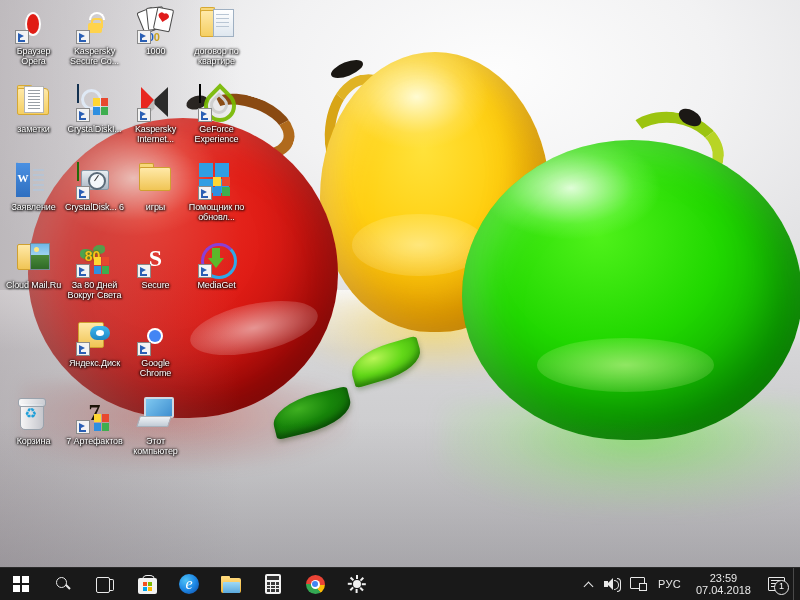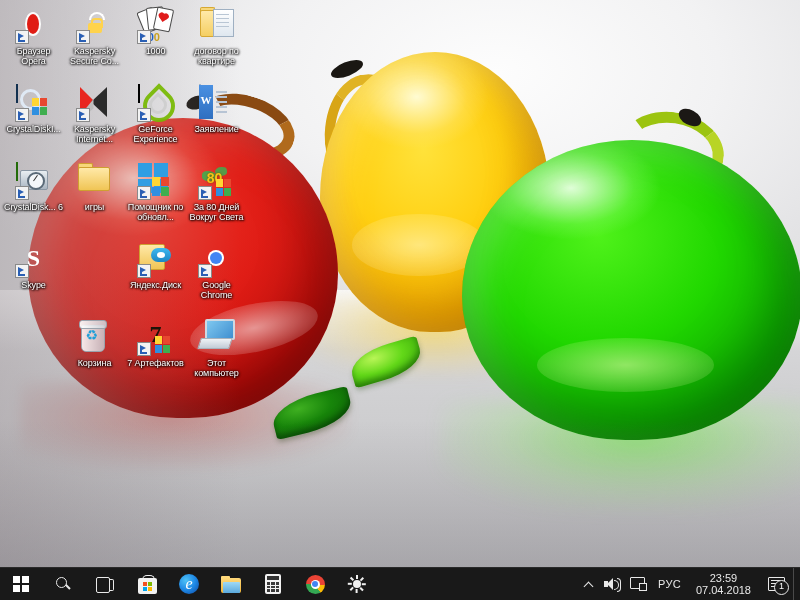--- a/index.html
+++ b/index.html
@@ -666,20 +666,32 @@
       <div class="desk-icon">
         <div class="icon-art"><span class="art-folder-doc"><span class="folder-tab"></span><span class="folder-back"></span><span class="folder-open-flap">
               <span class="flap-line" style="top:4px"></span>
               <span class="flap-line" style="top:8px"></span>
               <span class="flap-line" style="top:12px"></span>
               <span class="flap-line" style="top:16px"></span>
             </span></span></div>
         <div class="icon-label">договор по квартире</div>
       </div>
       <div class="desk-icon">
+        <div class="icon-art"><span class="art-folder-notes"><span class="folder-tab"></span><span class="folder-back"></span><span class="notes-sheet">
+              <span class="notes-line" style="top:3px"></span>
+              <span class="notes-line" style="top:6px"></span>
+              <span class="notes-line" style="top:9px"></span>
+              <span class="notes-line" style="top:12px"></span>
+              <span class="notes-line" style="top:15px"></span>
+              <span class="notes-line" style="top:18px"></span>
+              <span class="notes-line" style="top:21px"></span>
+            </span></span></div>
+        <div class="icon-label">заметки</div>
+      </div>
+      <div class="desk-icon">
         <div class="icon-art"><span class="art-cdi"><span class="cdi-glass"></span><span class="cdi-handle"></span><span class="cdi-shield">
               <span class="q q1"></span>
               <span class="q q2"></span>
               <span class="q q3"></span>
               <span class="q q4"></span>
             </span></span><span class="shortcut-arrow"></span></div>
         <div class="icon-label">CrystalDiskI...</div>
       </div>
       <div class="desk-icon">
         <div class="icon-art"><span class="art-kav"><span class="kav-k1"></span><span class="kav-k2"></span><span class="kav-k3"></span></span><span class="shortcut-arrow"></span></div>
@@ -704,31 +716,41 @@
       <div class="desk-icon">
         <div class="icon-art"><span class="art-win4"><span class="w4 a"></span><span class="w4 b"></span><span class="w4 c"></span><span class="w4 d"></span><span class="w4-shield">
               <span class="q q1"></span>
               <span class="q q2"></span>
               <span class="q q3"></span>
               <span class="q q4"></span>
             </span></span><span class="shortcut-arrow"></span></div>
         <div class="icon-label">Помощник по обновл...</div>
       </div>
       <div class="desk-icon">
+        <div class="icon-art"><span class="art-folder-pic"><span class="fp-back"></span><span class="fp-pic">
+              <span class="fp-sun"></span>
+            </span></span></div>
+        <div class="icon-label">Cloud Mail.Ru</div>
+      </div>
+      <div class="desk-icon">
         <div class="icon-art"><span class="art-globe80"><span class="g80-land"></span><span class="g80-land2"></span><span class="g80-text">80</span><span class="g80-shield">
               <span class="q q1"></span>
               <span class="q q2"></span>
               <span class="q q3"></span>
               <span class="q q4"></span>
             </span></span><span class="shortcut-arrow"></span></div>
         <div class="icon-label">За 80 Дней Вокруг Света</div>
       </div>
       <div class="desk-icon">
         <div class="icon-art"><span class="art-skype"><span class="sk-s">S</span></span><span class="shortcut-arrow"></span></div>
-        <div class="icon-label">Skype</div>
+        <div class="icon-label">Secure</div>
+      </div>
+      <div class="desk-icon">
+        <div class="icon-art"><span class="art-mediaget"><span class="mg-ring"></span><span class="mg-ring2"></span><span class="mg-arrow"></span></span><span class="shortcut-arrow"></span></div>
+        <div class="icon-label">MediaGet</div>
       </div>
       <div class="desk-icon"></div>
       <div class="desk-icon">
         <div class="icon-art"><span class="art-yadisk"><span class="yd-folder"></span><span class="yd-disk"></span></span><span class="shortcut-arrow"></span></div>
         <div class="icon-label">Яндекс.Диск</div>
       </div>
       <div class="desk-icon">
         <div class="icon-art"><span class="art-chrome"><span class="ch-inner"></span><span class="ch-core"></span></span><span class="shortcut-arrow"></span></div>
         <div class="icon-label">Google Chrome</div>
       </div>

